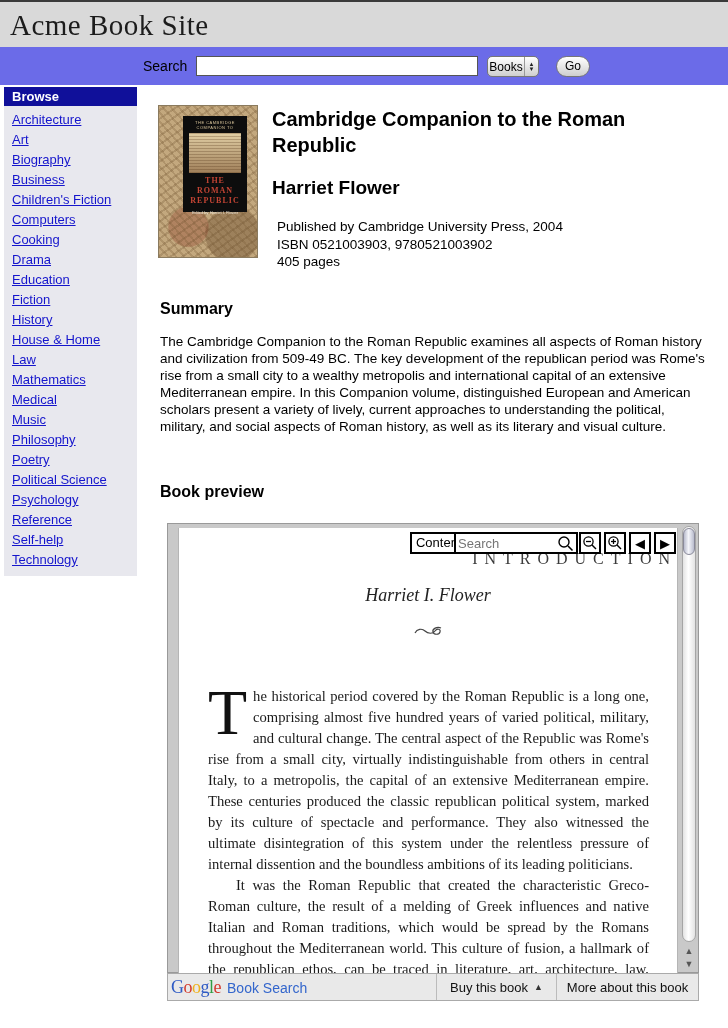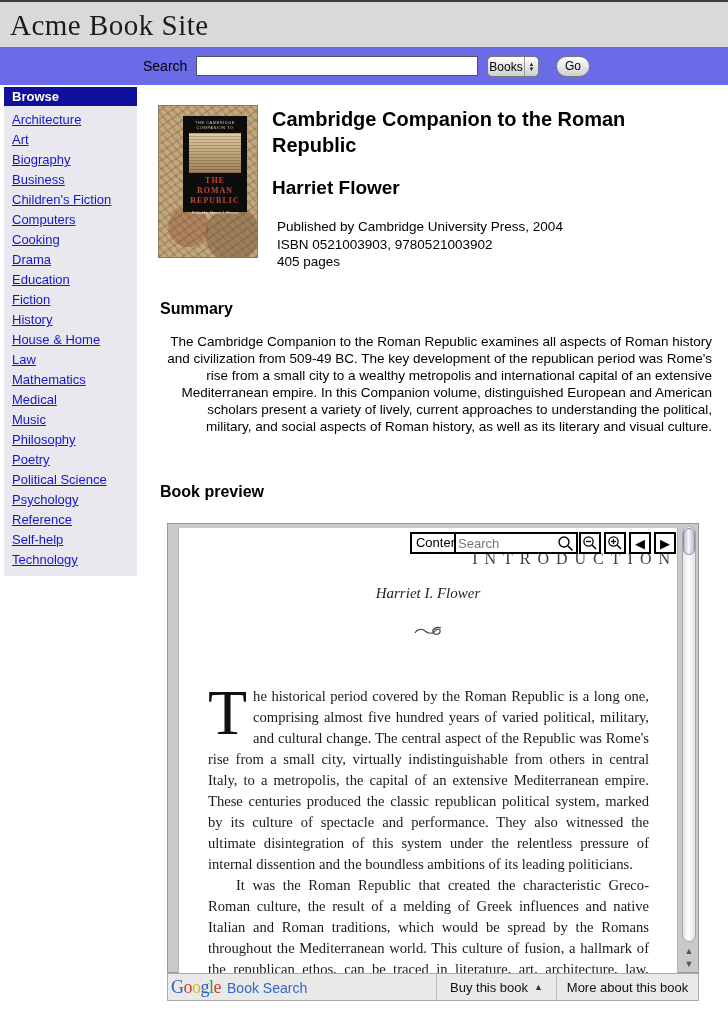--- a/index.html
+++ b/index.html
@@ -39,27 +39,27 @@
   .cover-series { font-size:4px; color:#d8c49a; letter-spacing:0.5px; line-height:5px; }
   .cover-art { margin:3px auto 3px auto; width:52px; height:40px; background:linear-gradient(#e0cda4,#b3946a 70%,#a0805a); background-image:repeating-linear-gradient(0deg, rgba(90,60,30,0.3) 0 1px, rgba(0,0,0,0) 1px 3px), linear-gradient(#e0cda4,#a0805a); }
   .cover-title { font-family:"Liberation Serif", serif; font-size:8px; line-height:10px; font-weight:bold; color:#c24434; letter-spacing:1px; }
   .cover-editor { margin-top:4px; font-size:4px; color:#e8e0d0; }
 
   .book-title { position:absolute; left:272px; top:106px; width:400px; font-size:20px; font-weight:bold; color:#000; line-height:26px; }
   .book-author { position:absolute; left:272px; top:177px; font-size:19px; font-weight:bold; color:#000; }
   .book-pub { position:absolute; left:277px; top:218px; font-size:13.5px; color:#000; line-height:17.5px; }
 
   .section-heading { position:absolute; font-size:16px; font-weight:bold; color:#000; }
-  .summary-text { position:absolute; left:160px; top:333px; width:552px; font-size:13.5px; line-height:17px; color:#000;text-align:right; }
+  .summary-text { position:absolute; left:160px; top:333px; width:552px; font-size:13.5px; line-height:17px; color:#000; }
 
   
   .preview { position:absolute; left:167px; top:523px; width:532px; height:450px; background:#c9c9c9; border:1px solid #999; }
   .preview-page { position:absolute; left:10px; top:4px; width:500px; height:446px; background:#fff; border-left:1px solid #b5b5b5; border-right:1px solid #b5b5b5; overflow:hidden; }
   .chapter-title { position:absolute; left:0; top:22px; width:100%; text-align:right; font-family:"Liberation Serif", serif; font-size:16px; letter-spacing:7px; color:#3c3c3c; }
-  .chapter-author { position:absolute; left:0; top:57px; width:100%; text-align:center; font-family:"Liberation Serif", serif; font-style:italic; font-size:15px; color:#222; }
+  .chapter-author { position:absolute; left:0; top:57px; width:100%; text-align:center; font-family:"Liberation Serif", serif; font-style:italic; font-size:18px; color:#222; }
   .ornament { position:absolute; left:0; top:96px; width:100%; text-align:center; }
   .page-body { position:absolute; left:29px; top:158px; width:441px; font-family:"Liberation Serif", serif; font-size:14.6px; line-height:21px; color:#1a1a1a; text-align:justify; }
   .dropcap { float:left; font-family:"Liberation Serif", serif; font-size:64px; line-height:54px; height:60px; padding-right:6px; color:#111; }
   .para2 { text-indent:28px; margin-top:0; }
 
   
   .pv-toolbar { position:absolute; left:0; top:8px; width:532px; height:22px; }
   .contents-button { position:absolute; left:218px; top:0; width:64px; height:22px; background:#fff; border:2px solid #000; font-size:13px; color:#000; text-align:center; line-height:18px; cursor:default;margin-left:24px; }
   .pv-search { position:absolute; left:286px; top:0; width:124px; height:22px; background:#fff; border:2px solid #000; }
   .pv-search input { position:absolute; left:2px; top:1px; width:96px; height:16px; border:none; outline:none; font-size:13px; color:#888; }

